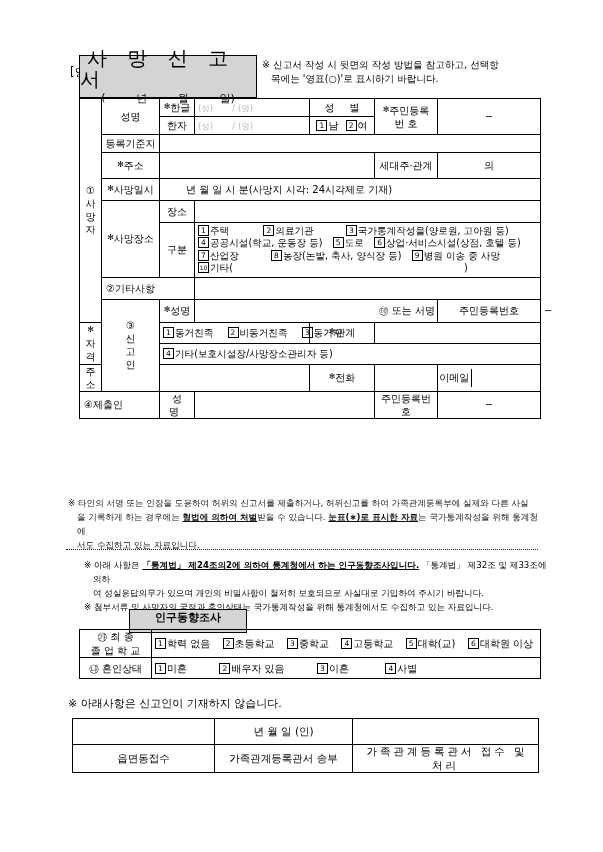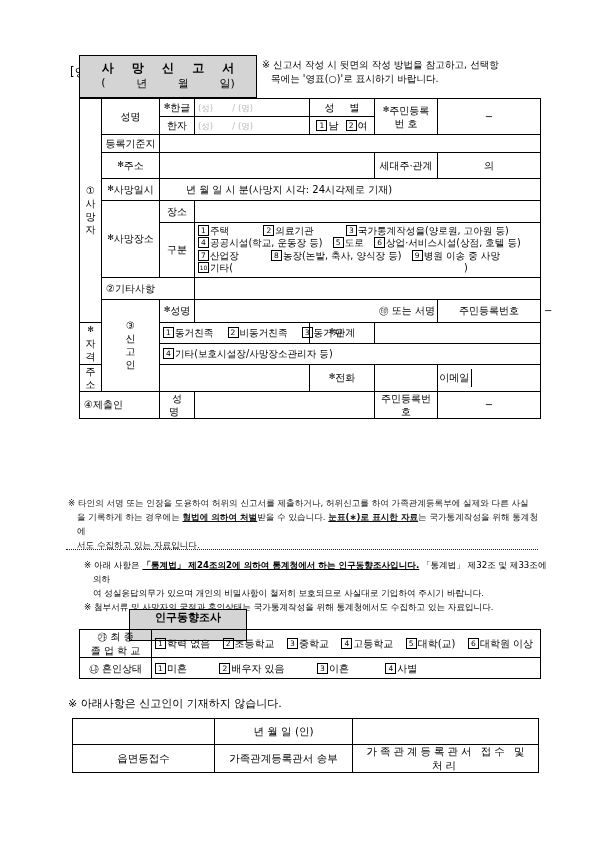--- a/index.html
+++ b/index.html
@@ -41,22 +41,22 @@
     height: 43px;
     background: #d4d4d4;
     border: 1.6px solid #000;
     box-sizing: border-box;
     display: flex;
     flex-direction: column;
     align-items: center;
     justify-content: center;
   }
   .title-main {
-    font-size: 12px;
-    font-weight: bold;
+    font-size: 20px;
+    font-weight: normal;
     letter-spacing: 7px;
     text-indent: 7px;
     line-height: 1.05;
   }
   .title-sub {
     font-size: 11px;
     letter-spacing: 0px;
     margin-top: 1px;
     width: 100%;
     display: flex;
@@ -158,21 +158,21 @@
     line-height: 1.62;
   }
   .stat-note .li { display: block; padding-left: 9px; text-indent: -9px; }
 
   
   .survey-title {
     position: absolute;
     left: 129px;
     top: 609px;
     width: 118px;
-    height: 32px;
+    height: 24px;
     background: #d4d4d4;
     border: 1.3px solid #000;
     box-sizing: border-box;
     font-size: 11px;
     font-weight: bold;
     text-align: center;
     line-height: 15px;
   }
 
   #survey-table {

